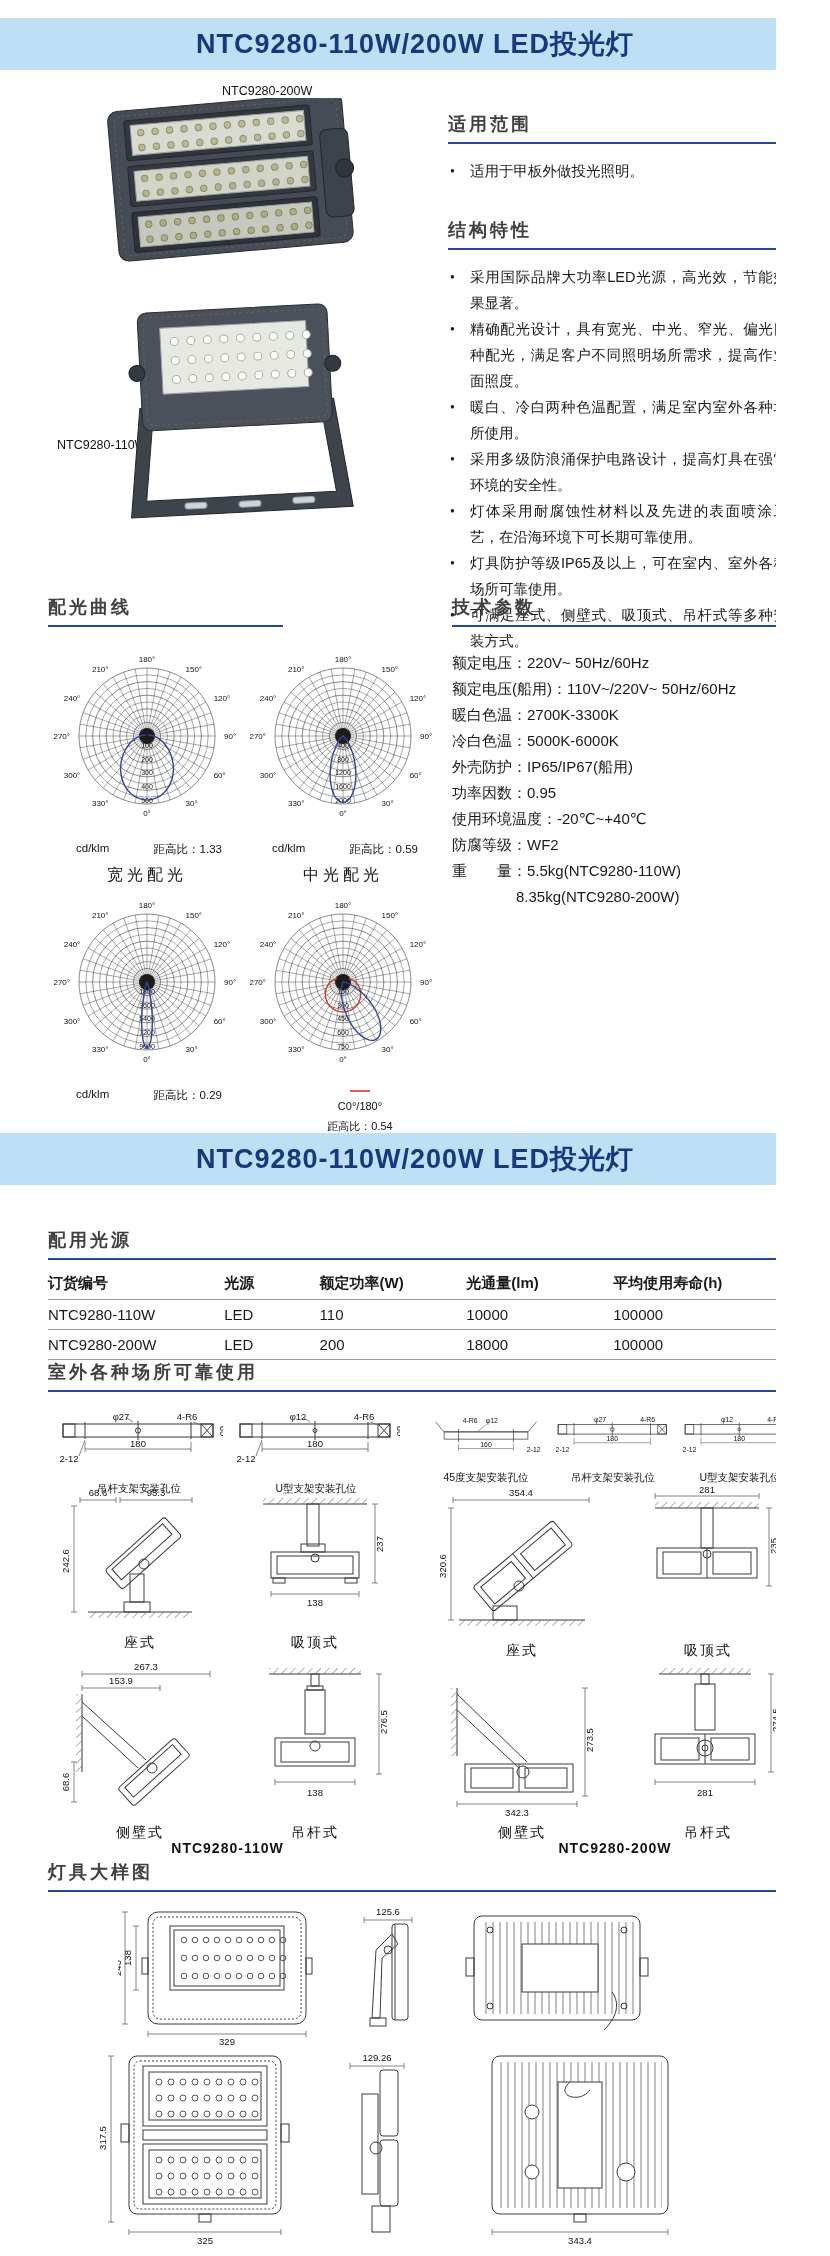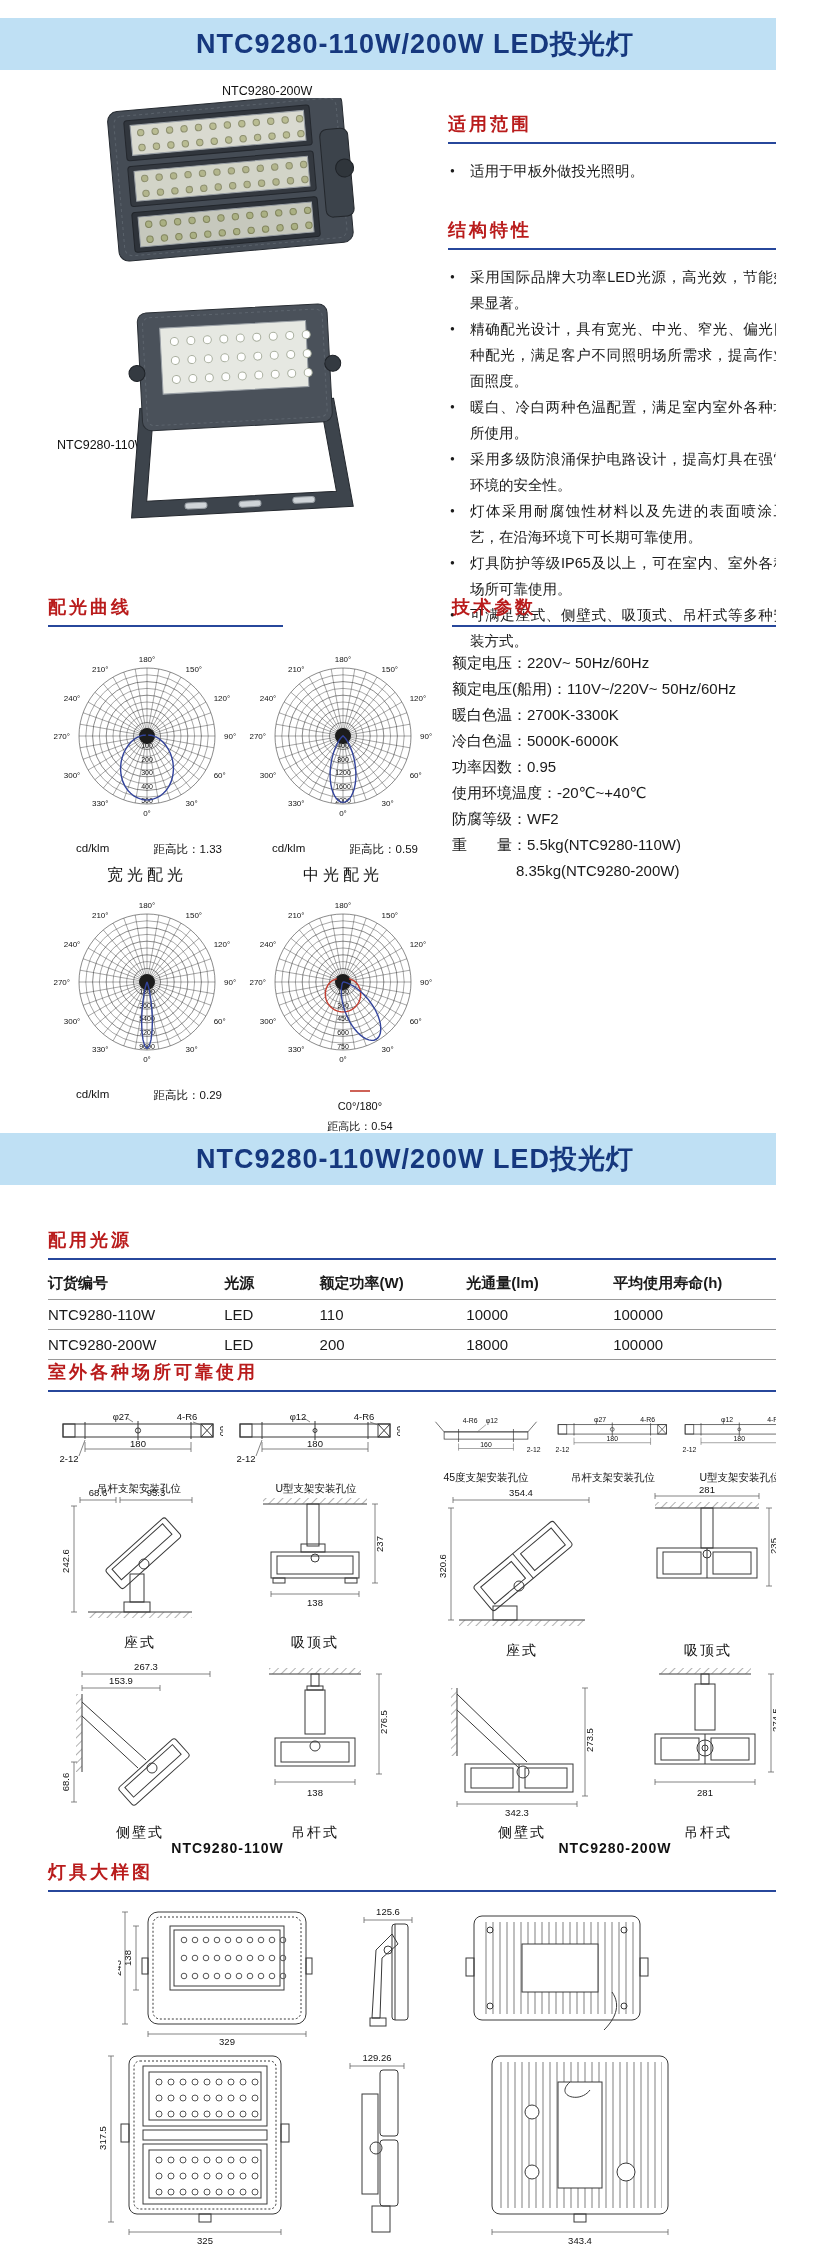--- a/index.html
+++ b/index.html
@@ -3,21 +3,21 @@
 <meta charset="utf-8">
 <style>
   html,body{margin:0;padding:0;background:#fff;}
   body{font-family:"Liberation Sans","DejaVu Sans",sans-serif;color:#1a1a1a;}
   #page{position:relative;width:776px;height:2256px;background:#ffffff;overflow:hidden;}
 
   .banner{position:absolute;left:0;width:830px;background:#bfe0f4;color:#16387e;
     text-align:center;font-weight:bold;font-size:27px;letter-spacing:1px;padding:8px 0;}
 
   .sec{position:absolute;}
-  .sec h2{margin:0;font-size:18px;font-weight:bold;color:#b91c1c;letter-spacing:3px;
+  .sec h2{margin:0;font-size:18px;font-weight:bold;color:#404040;letter-spacing:3px;
     padding-bottom:6px;border-bottom:2px solid #27479b;}
 
   ul.dots{list-style:none;margin:14px 0 0;padding:0;font-size:14.5px;line-height:26px;}
   ul.dots li{padding-left:22px;position:relative;text-align:justify;}
   ul.dots li:before{content:"●";position:absolute;left:2px;top:0;font-size:8px;}
 
   .photo{position:absolute;left:55px;top:72px;width:345px;height:500px;}
   .photo .plabel{position:absolute;font-size:12.5px;color:#111;}
 
   #charts{position:absolute;left:52px;top:642px;width:392px;height:470px;}
@@ -545,20 +545,21 @@
   </div>
 
   <div class="sec" style="left:452px;top:595px;width:338px">
     <h2>技术参数</h2>
   </div>
   <div id="tech-list">
     <div class="pl">额定电压：220V~ 50Hz/60Hz</div>
     <div class="pl">额定电压(船用)：110V~/220V~  50Hz/60Hz</div>
     <div class="pl">暖白色温：2700K-3300K</div>
     <div class="pl">冷白色温：5000K-6000K</div>
+    <div class="pl">外壳防护：IP65/IP67(船用)</div>
     <div class="pl">功率因数：0.95</div>
     <div class="pl">使用环境温度：-20℃~+40℃</div>
     <div class="pl">防腐等级：WF2</div>
     <div class="pl">重　　量：5.5kg(NTC9280-110W)</div>
     <div class="pl indent">8.35kg(NTC9280-200W)</div>
   </div>
 
   <div class="banner" style="top:1133px">
     <span>NTC9280-110W/200W LED投光灯</span>
   </div>

